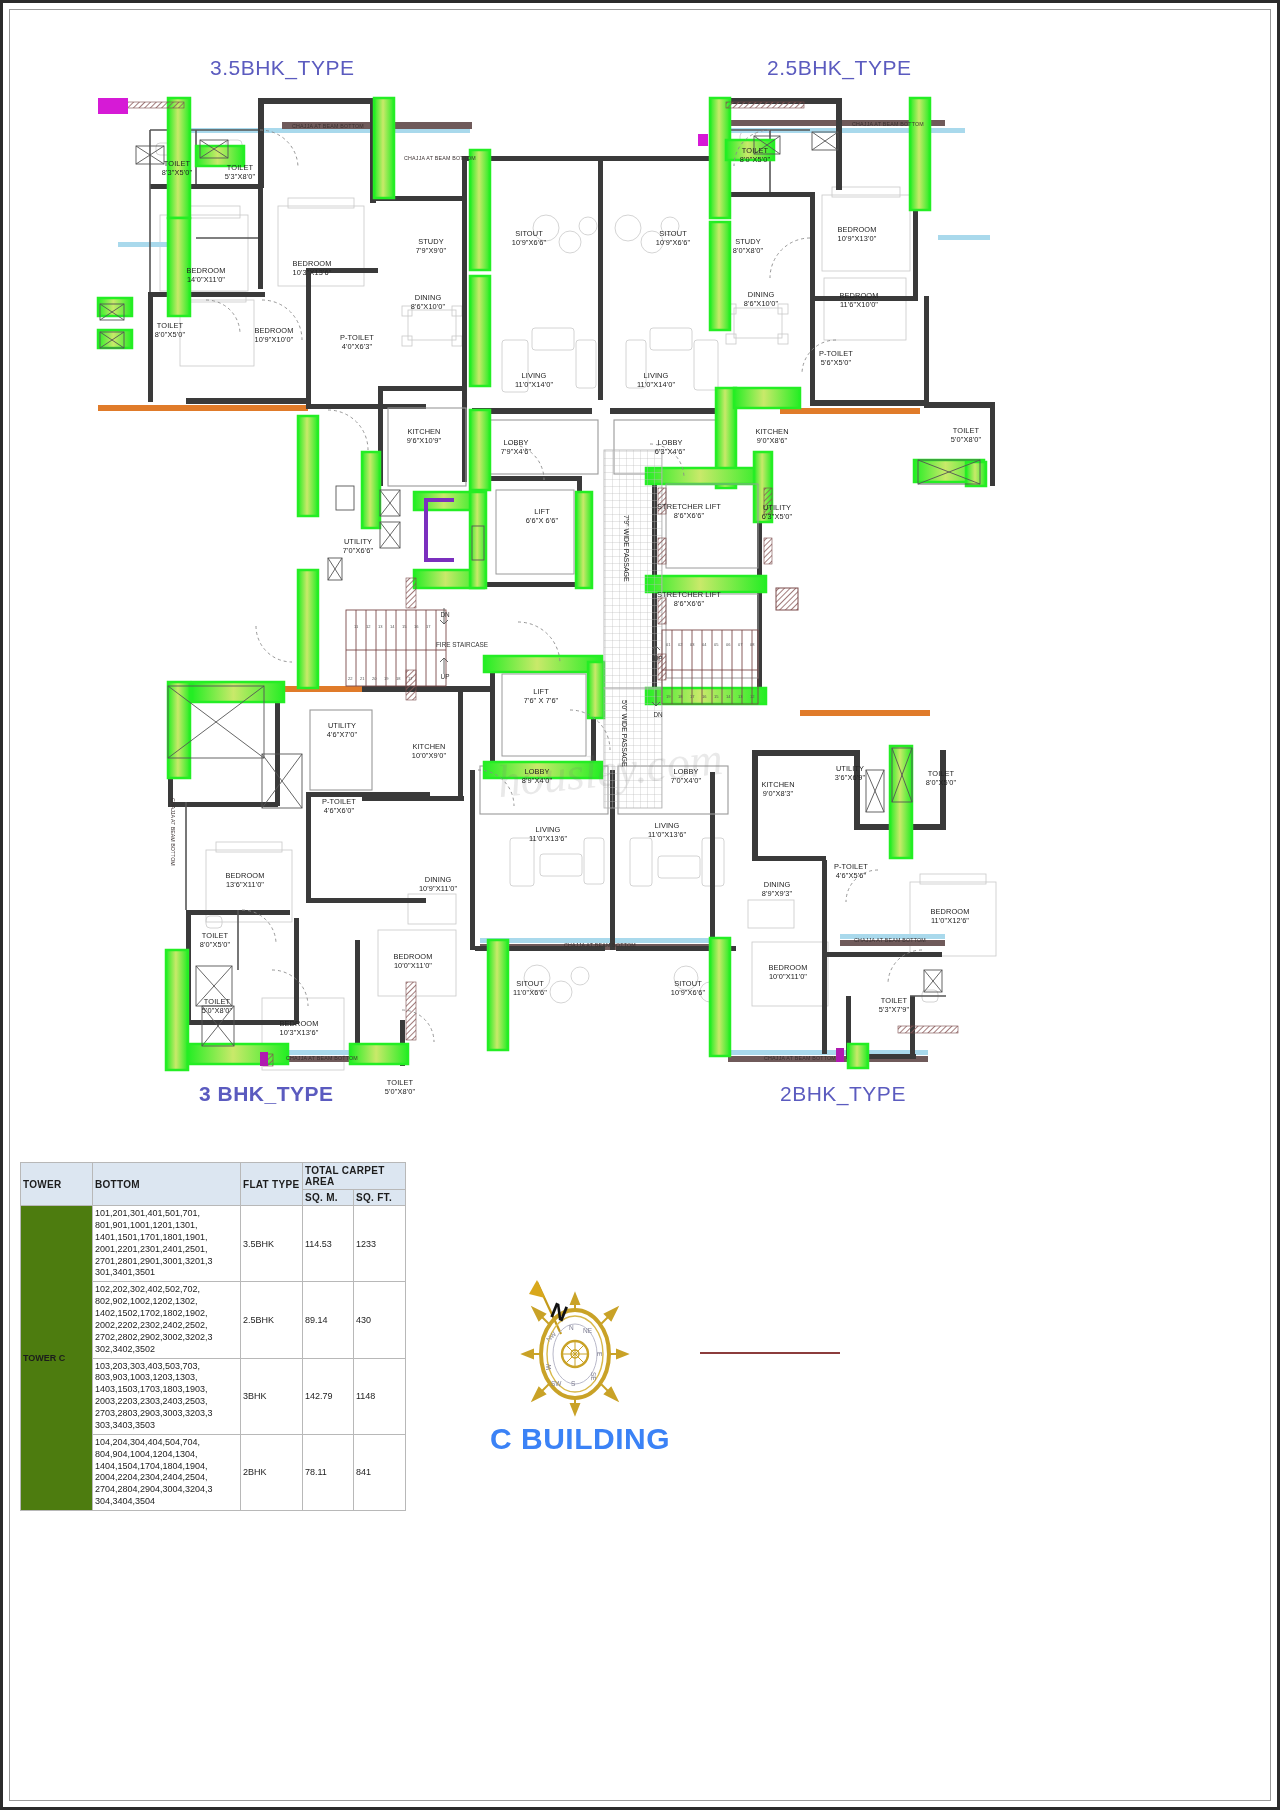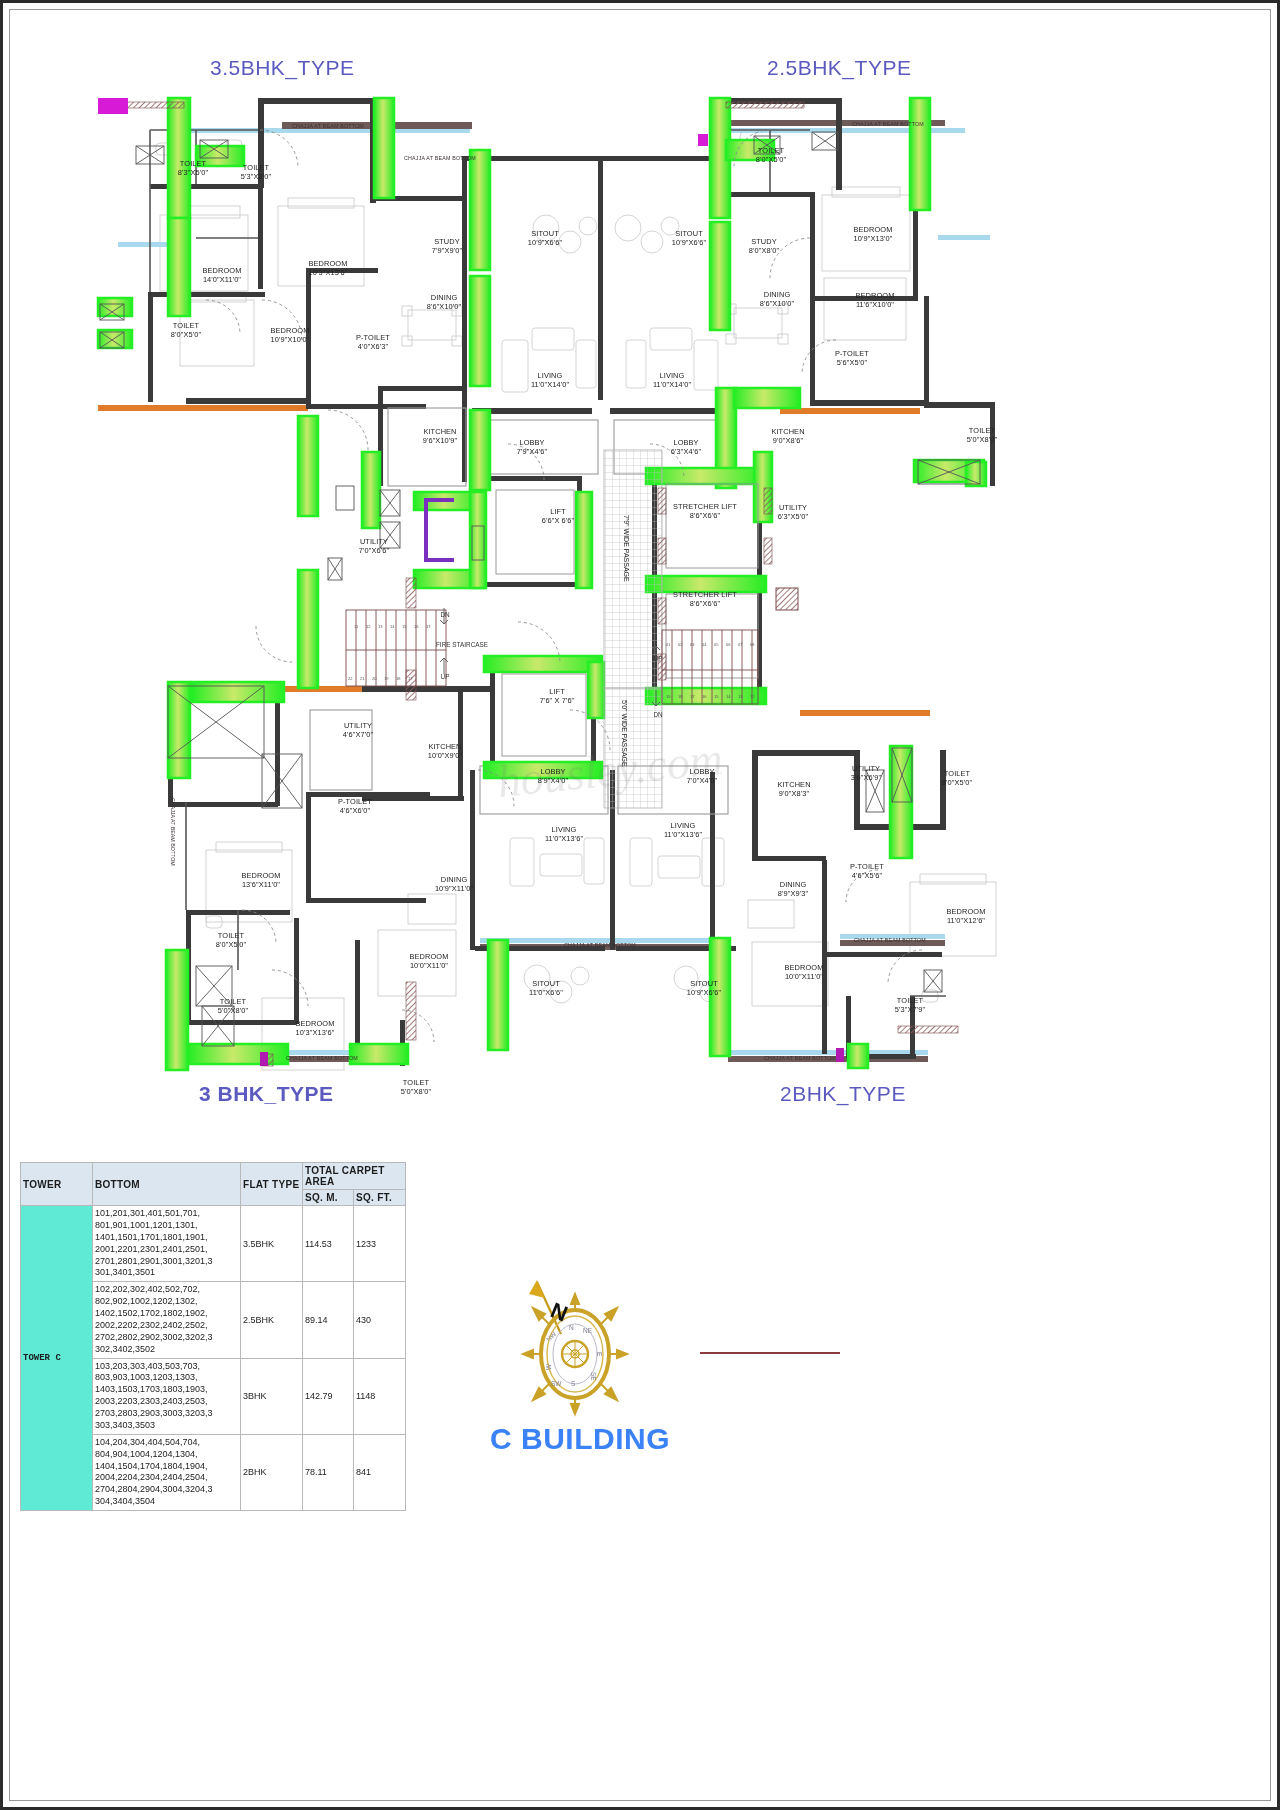--- a/index.html
+++ b/index.html
@@ -17,21 +17,21 @@
   
   .type-label{
     position:absolute;color:#5b5bbf;font-size:21px;letter-spacing:.5px;
     font-family:"Liberation Sans",sans-serif;white-space:nowrap;
   }
 
   
   .room{
     position:absolute;font-size:7.4px;color:#222;line-height:1.22;
     text-align:center;white-space:nowrap;letter-spacing:.1px;
-    font-family:"Liberation Sans",sans-serif;transform:translate(-50%,-50%);padding-left:32px;
+    font-family:"Liberation Sans",sans-serif;transform:translate(-50%,-50%);
   }
   .room .nm{display:block;}
   .room .dm{display:block;}
   .chajja{
     position:absolute;font-size:5.3px;color:#3a3030;white-space:nowrap;
     transform:translate(-50%,-50%);letter-spacing:.2px;
   }
   .vtext{
     position:absolute;font-size:6.6px;color:#222;white-space:nowrap;
     transform-origin:0 0;
@@ -48,21 +48,21 @@
 
   
   #tbl-wrap{position:absolute;left:10px;top:12px;width:385px;}
   table.spec{border-collapse:collapse;width:385px;table-layout:fixed;
     font-family:"Liberation Sans",sans-serif;}
   table.spec th,table.spec td{
     border:1px solid #b8b8b8;padding:2px 2px;font-size:9px;text-align:left;
     vertical-align:middle;color:#1c1c1c;
   }
   table.spec th{background:#dce6f1;font-weight:bold;font-size:10px;letter-spacing:.3px;}
-  td.tower-cell{background:#5eead4;font-weight:bold;font-size:10px;font-family:Liberation Mono, monospace;}
+  td.tower-cell{background:#4d7c0f;font-weight:bold;font-size:10px;}
   td.floors{font-size:8.6px;line-height:1.32;padding:4px 3px;}
   td.ftype{font-size:9px;}
   td.num{font-size:9.4px;}
   .sub-th{font-size:9px;font-weight:bold;background:#ffffff;}
 
   
   #ttl{
     position:absolute;left:560px;top:18px;font-size:35px;color:#131313;
     letter-spacing:1.2px;font-family:"Liberation Sans",sans-serif;
   }

